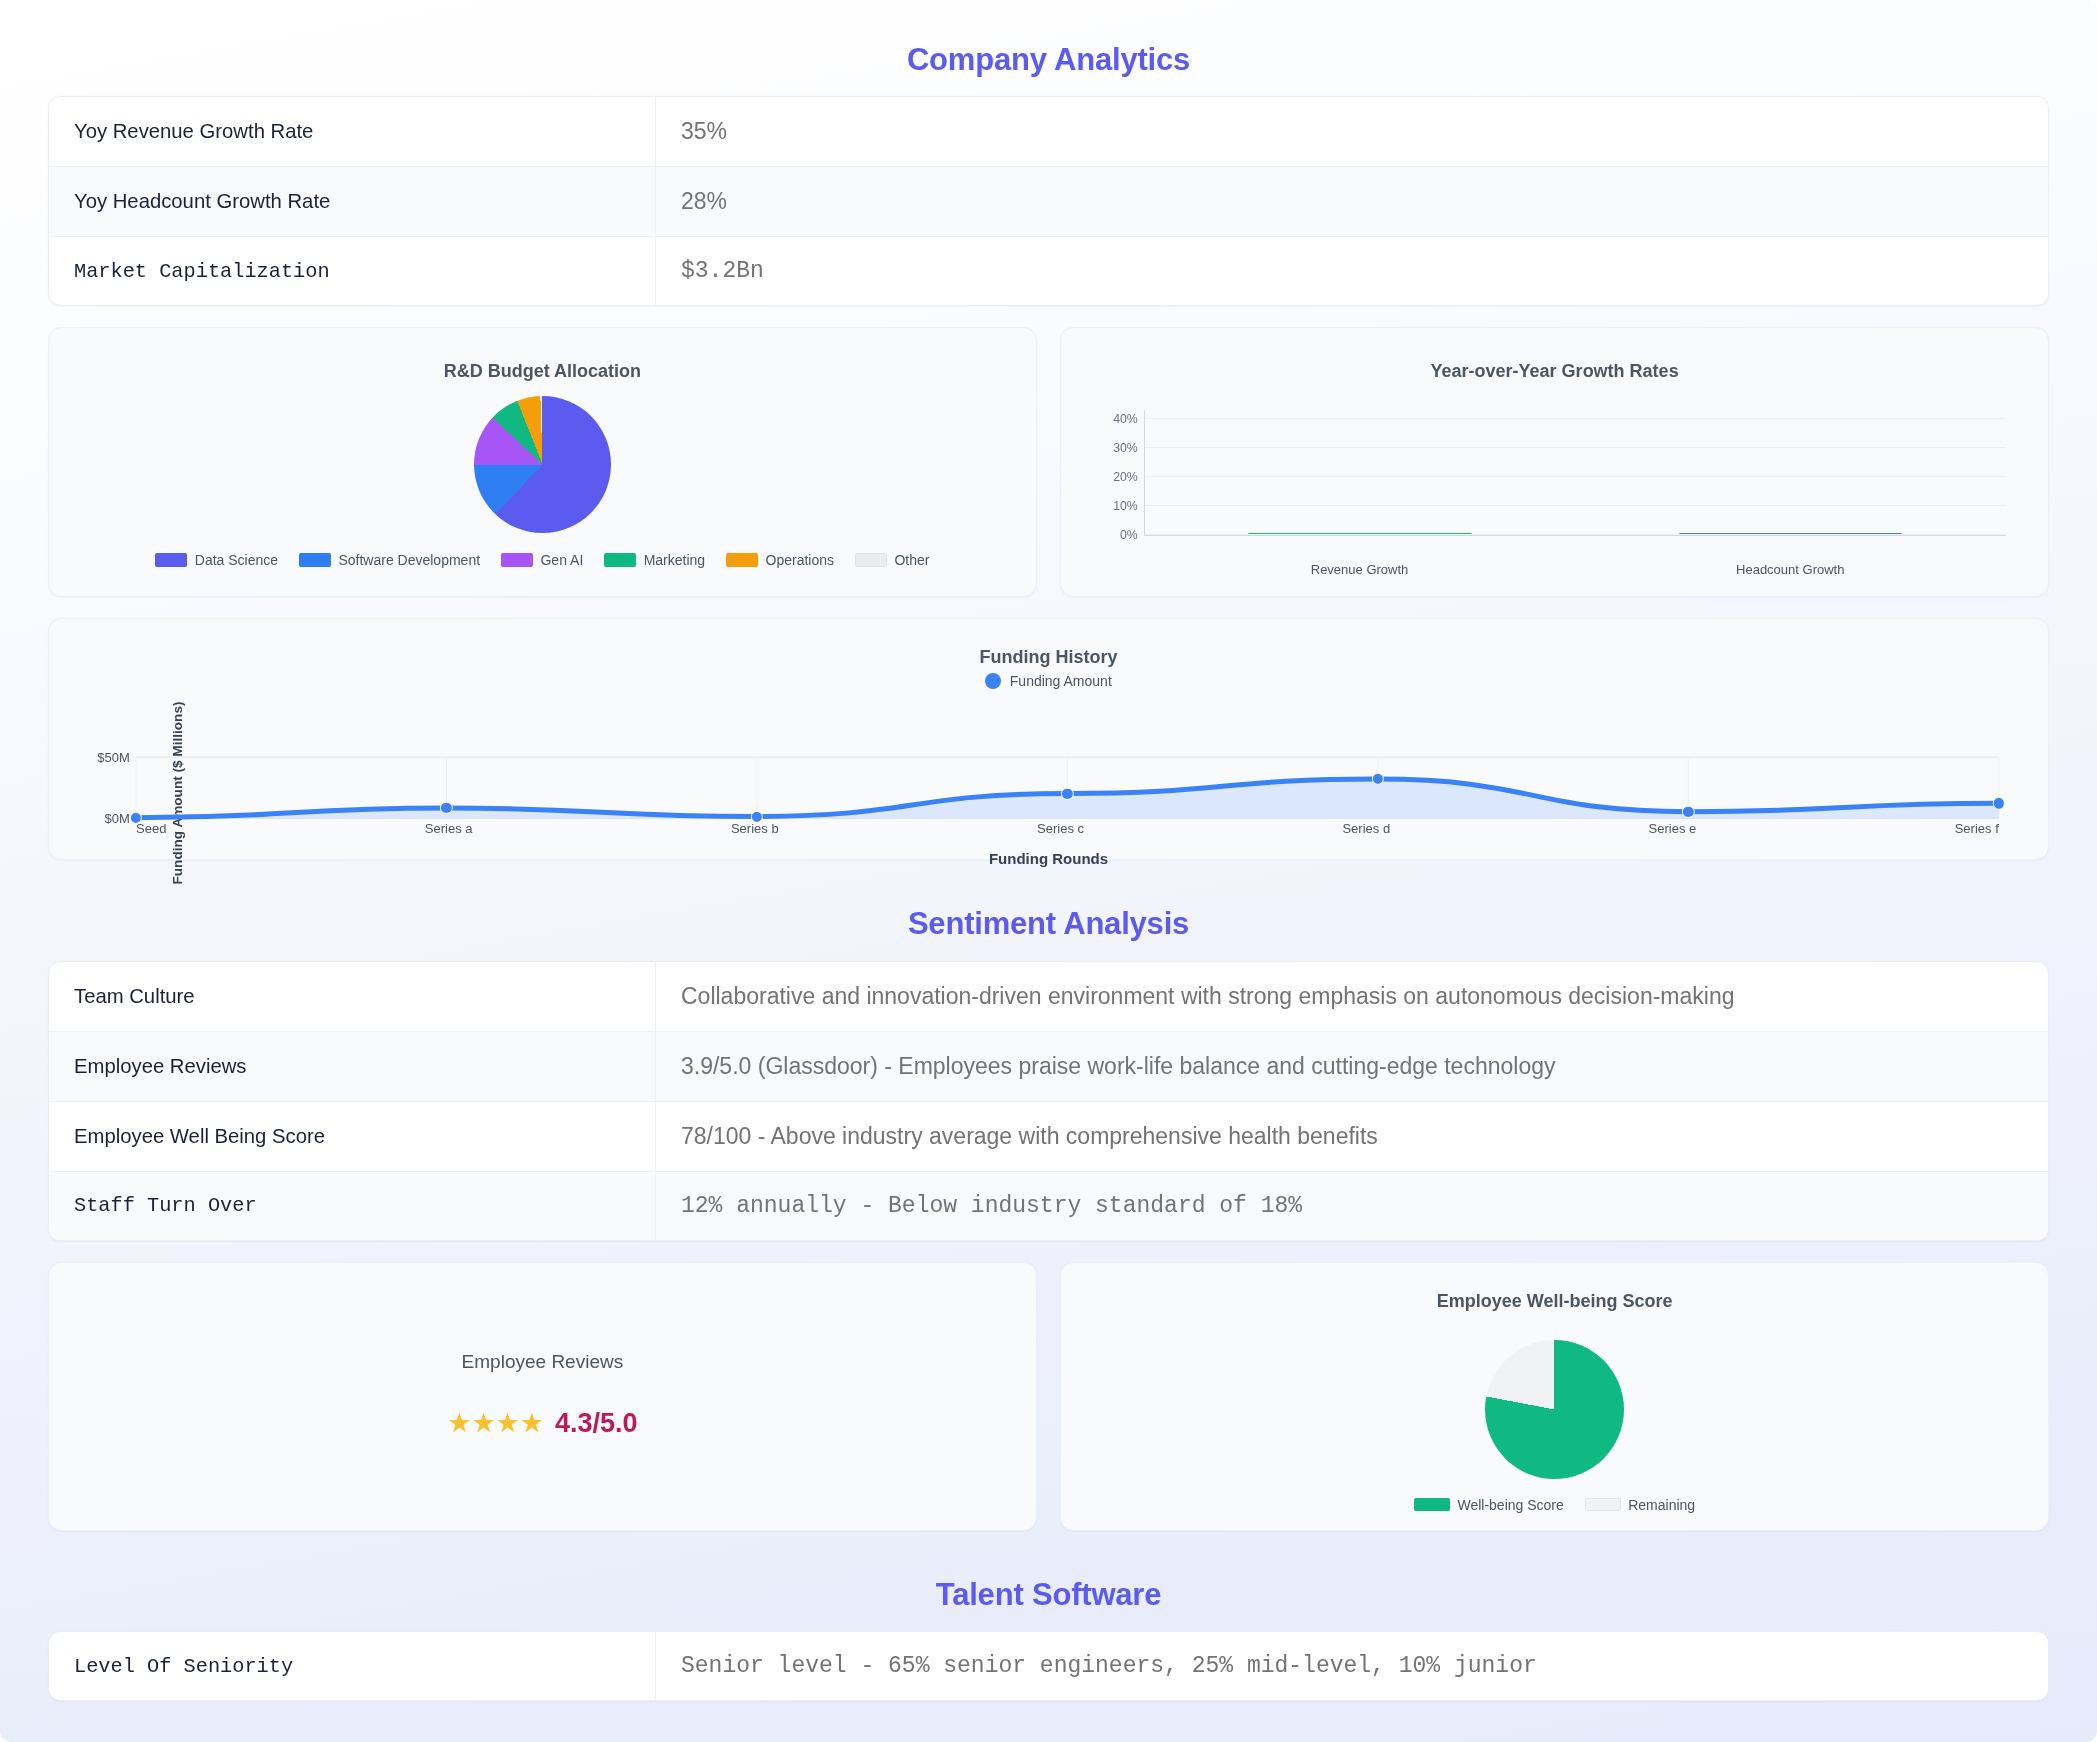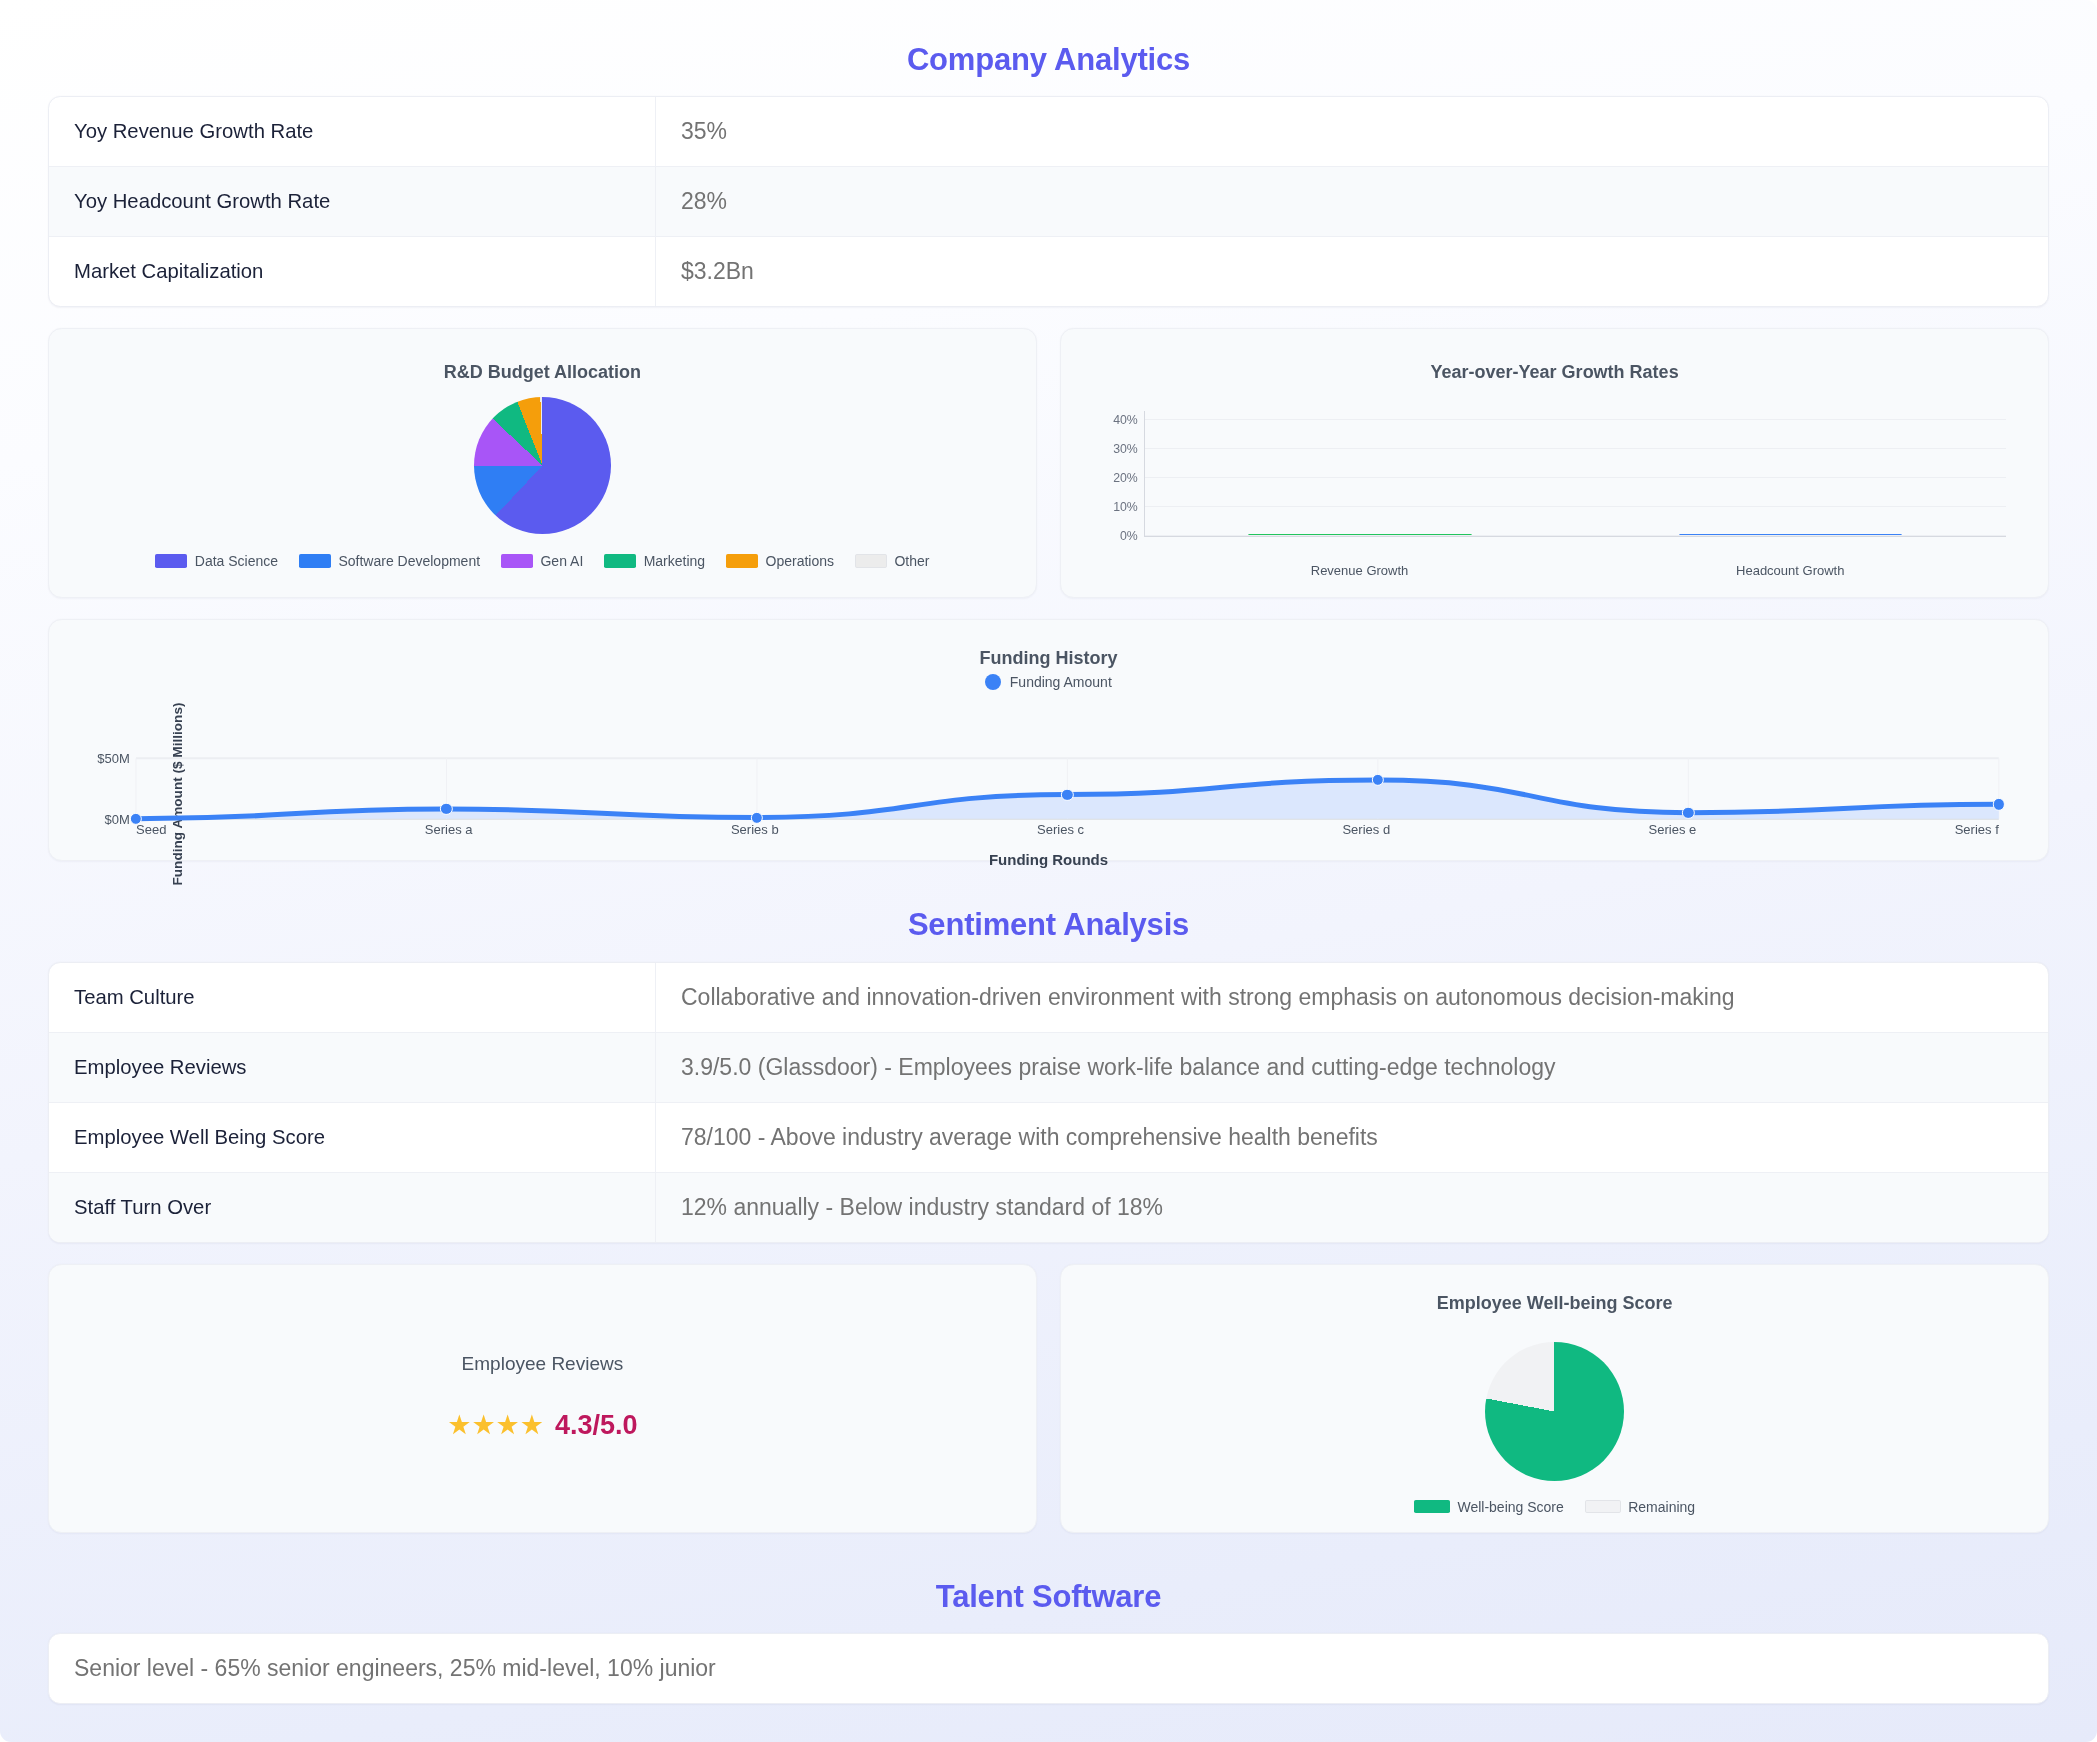--- a/index.html
+++ b/index.html
@@ -35,21 +35,21 @@
     border: 0.6px solid #eceef4;
     border-radius: 12.3px;
     overflow: hidden;
     box-shadow: 0 0.6px 1.8px rgba(20,30,70,0.045);
   }
   .kv-row {
     display: flex;
     align-items: stretch;
     border-bottom: 0.6px solid #eef0f5;
   }
-  .kv-row:last-child { border-bottom: none; }
+  .kv-row:last-child { border-bottom: none; font-family: Liberation Mono, monospace; }
   .kv-row.alt { background: #f8fafc; }
   .kv-key {
     width: 607px;
     flex: 0 0 607px;
     padding: 21px 25px;
     font-size: 20.3px;
     color: #1b2138;
     display: flex;
     align-items: center;
     border-right: 0.6px solid #eef0f5;
@@ -370,19 +370,20 @@
               <span class="legend-label">Remaining</span>
             </div>
           </div>
       </div>
     </div>
 
     <div class="section-title" style="padding-top:46px;">Talent Software</div>
 
     <div class="kv-table">
       <div class="kv-row">
+        <div class="kv-key">Level Of Seniority</div>
         <div class="kv-val">Senior level - 65% senior engineers, 25% mid-level, 10% junior</div>
       </div>
     </div>
 
   </div>
 </div>
 
 
 </body></html>

